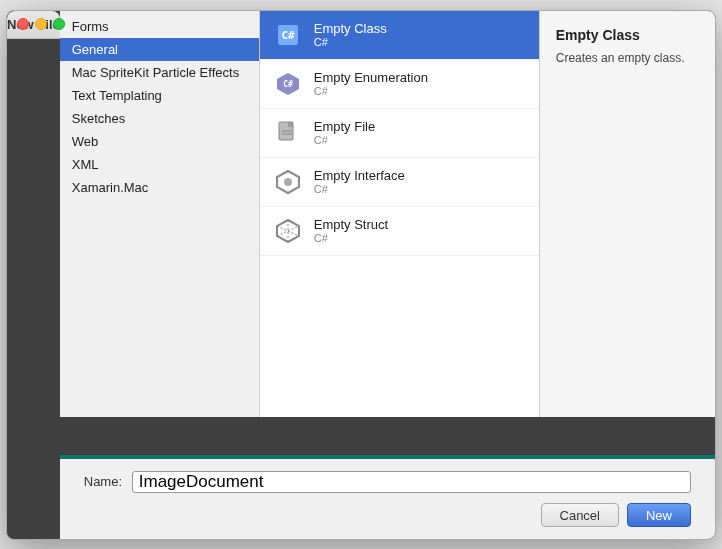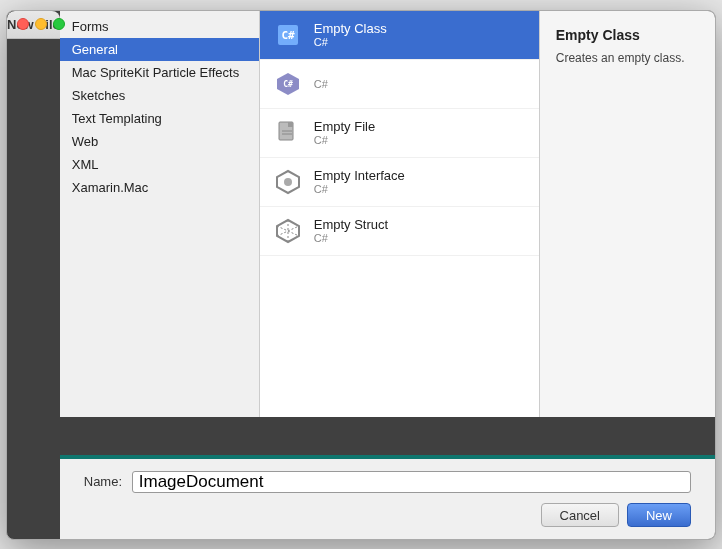--- a/index.html
+++ b/index.html
@@ -206,22 +206,22 @@
     <span class="titlebar-title">New File</span>
   </div>
 
   <div class="content">
     <div class="panels">
 
       <div class="sidebar" id="sidebar-list">
           <div class="sidebar-item">Forms</div>
           <div class="sidebar-item active">General</div>
           <div class="sidebar-item">Mac SpriteKit Particle Effects</div>
+          <div class="sidebar-item">Text Templating</div>
           <div class="sidebar-item">Sketches</div>
-          <div class="sidebar-item">Text Templating</div>
           <div class="sidebar-item">Web</div>
           <div class="sidebar-item">XML</div>
           <div class="sidebar-item">Xamarin.Mac</div>
         </div>
 
       <div class="file-list" id="file-list-panel">
           <div class="file-item active">
             <div class="file-icon">
               <svg viewBox="0 0 28 28" fill="none" xmlns="http://www.w3.org/2000/svg">
       <rect x="4" y="4" width="20" height="20" rx="2" fill="#7ab4ff" opacity="0.9"></rect>
@@ -234,20 +234,21 @@
             </div>
           </div>
           <div class="file-item">
             <div class="file-icon">
               <svg viewBox="0 0 28 28" fill="none" xmlns="http://www.w3.org/2000/svg">
       <polygon points="14,3 25,9 25,19 14,25 3,19 3,9" fill="#8080c0" opacity="0.9"></polygon>
       <text x="14" y="17" text-anchor="middle" font-size="8" font-weight="bold" fill="white" font-family="monospace">C#</text>
     </svg>
             </div>
             <div class="file-text">
+              <span class="file-name">Empty Enumeration</span>
               <span class="file-sub">C#</span>
             </div>
           </div>
           <div class="file-item">
             <div class="file-icon">
               <svg viewBox="0 0 28 28" fill="none" xmlns="http://www.w3.org/2000/svg">
       <rect x="5" y="3" width="14" height="18" rx="1" fill="#bbb" stroke="#888" stroke-width="1"></rect>
       <polyline points="14,3 19,3 19,8 14,8 14,3" fill="#999"></polyline>
       <line x1="8" y1="12" x2="18" y2="12" stroke="#888" stroke-width="1"></line>
       <line x1="8" y1="15" x2="18" y2="15" stroke="#888" stroke-width="1"></line>

